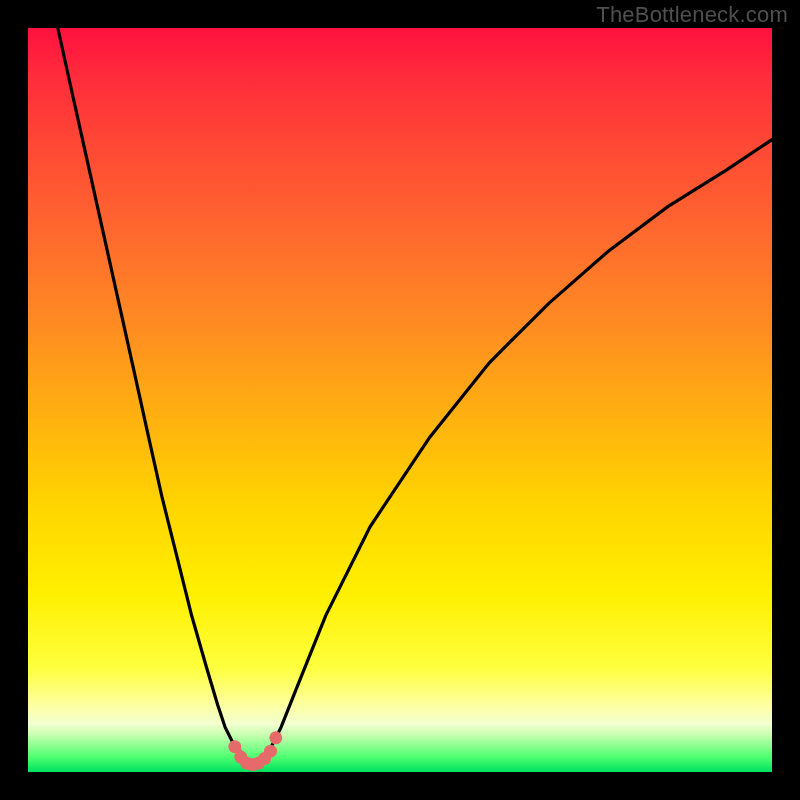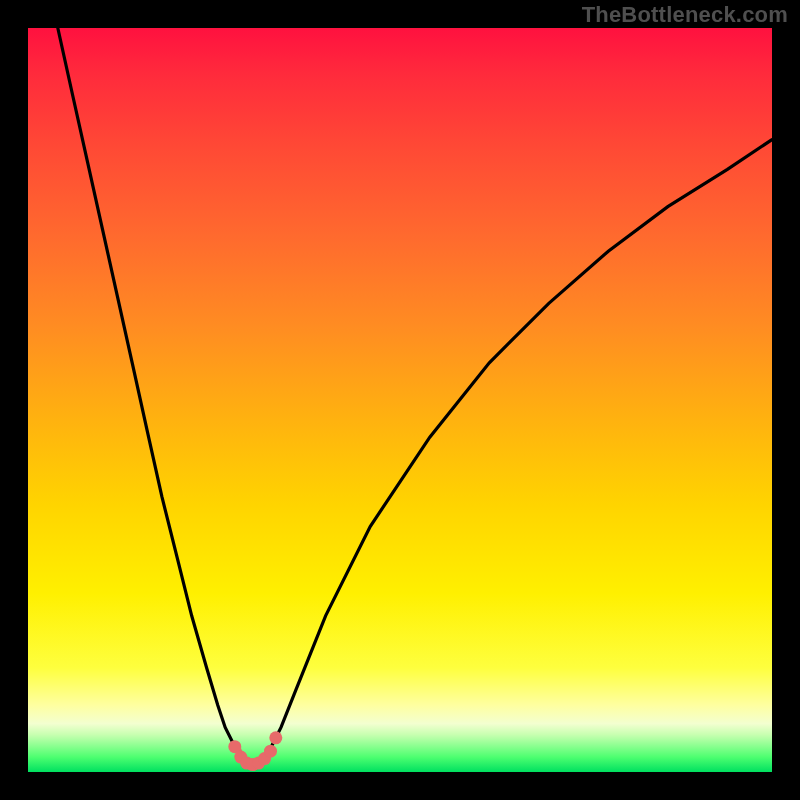--- a/index.html
+++ b/index.html
@@ -15,21 +15,21 @@
     height: 800px;
     background: #000;
     position: relative;
   }
   .watermark {
     position: absolute;
     top: 2px;
     right: 12px;
     color: #4f4f4f;
     font-size: 22px;
-    font-weight: 700;
+    font-weight: 400;
     letter-spacing: 0.2px;
     z-index: 5;
   }
   .plot-area {
     position: absolute;
     left: 28px;
     top: 28px;
     width: 744px;
     height: 744px;
     

